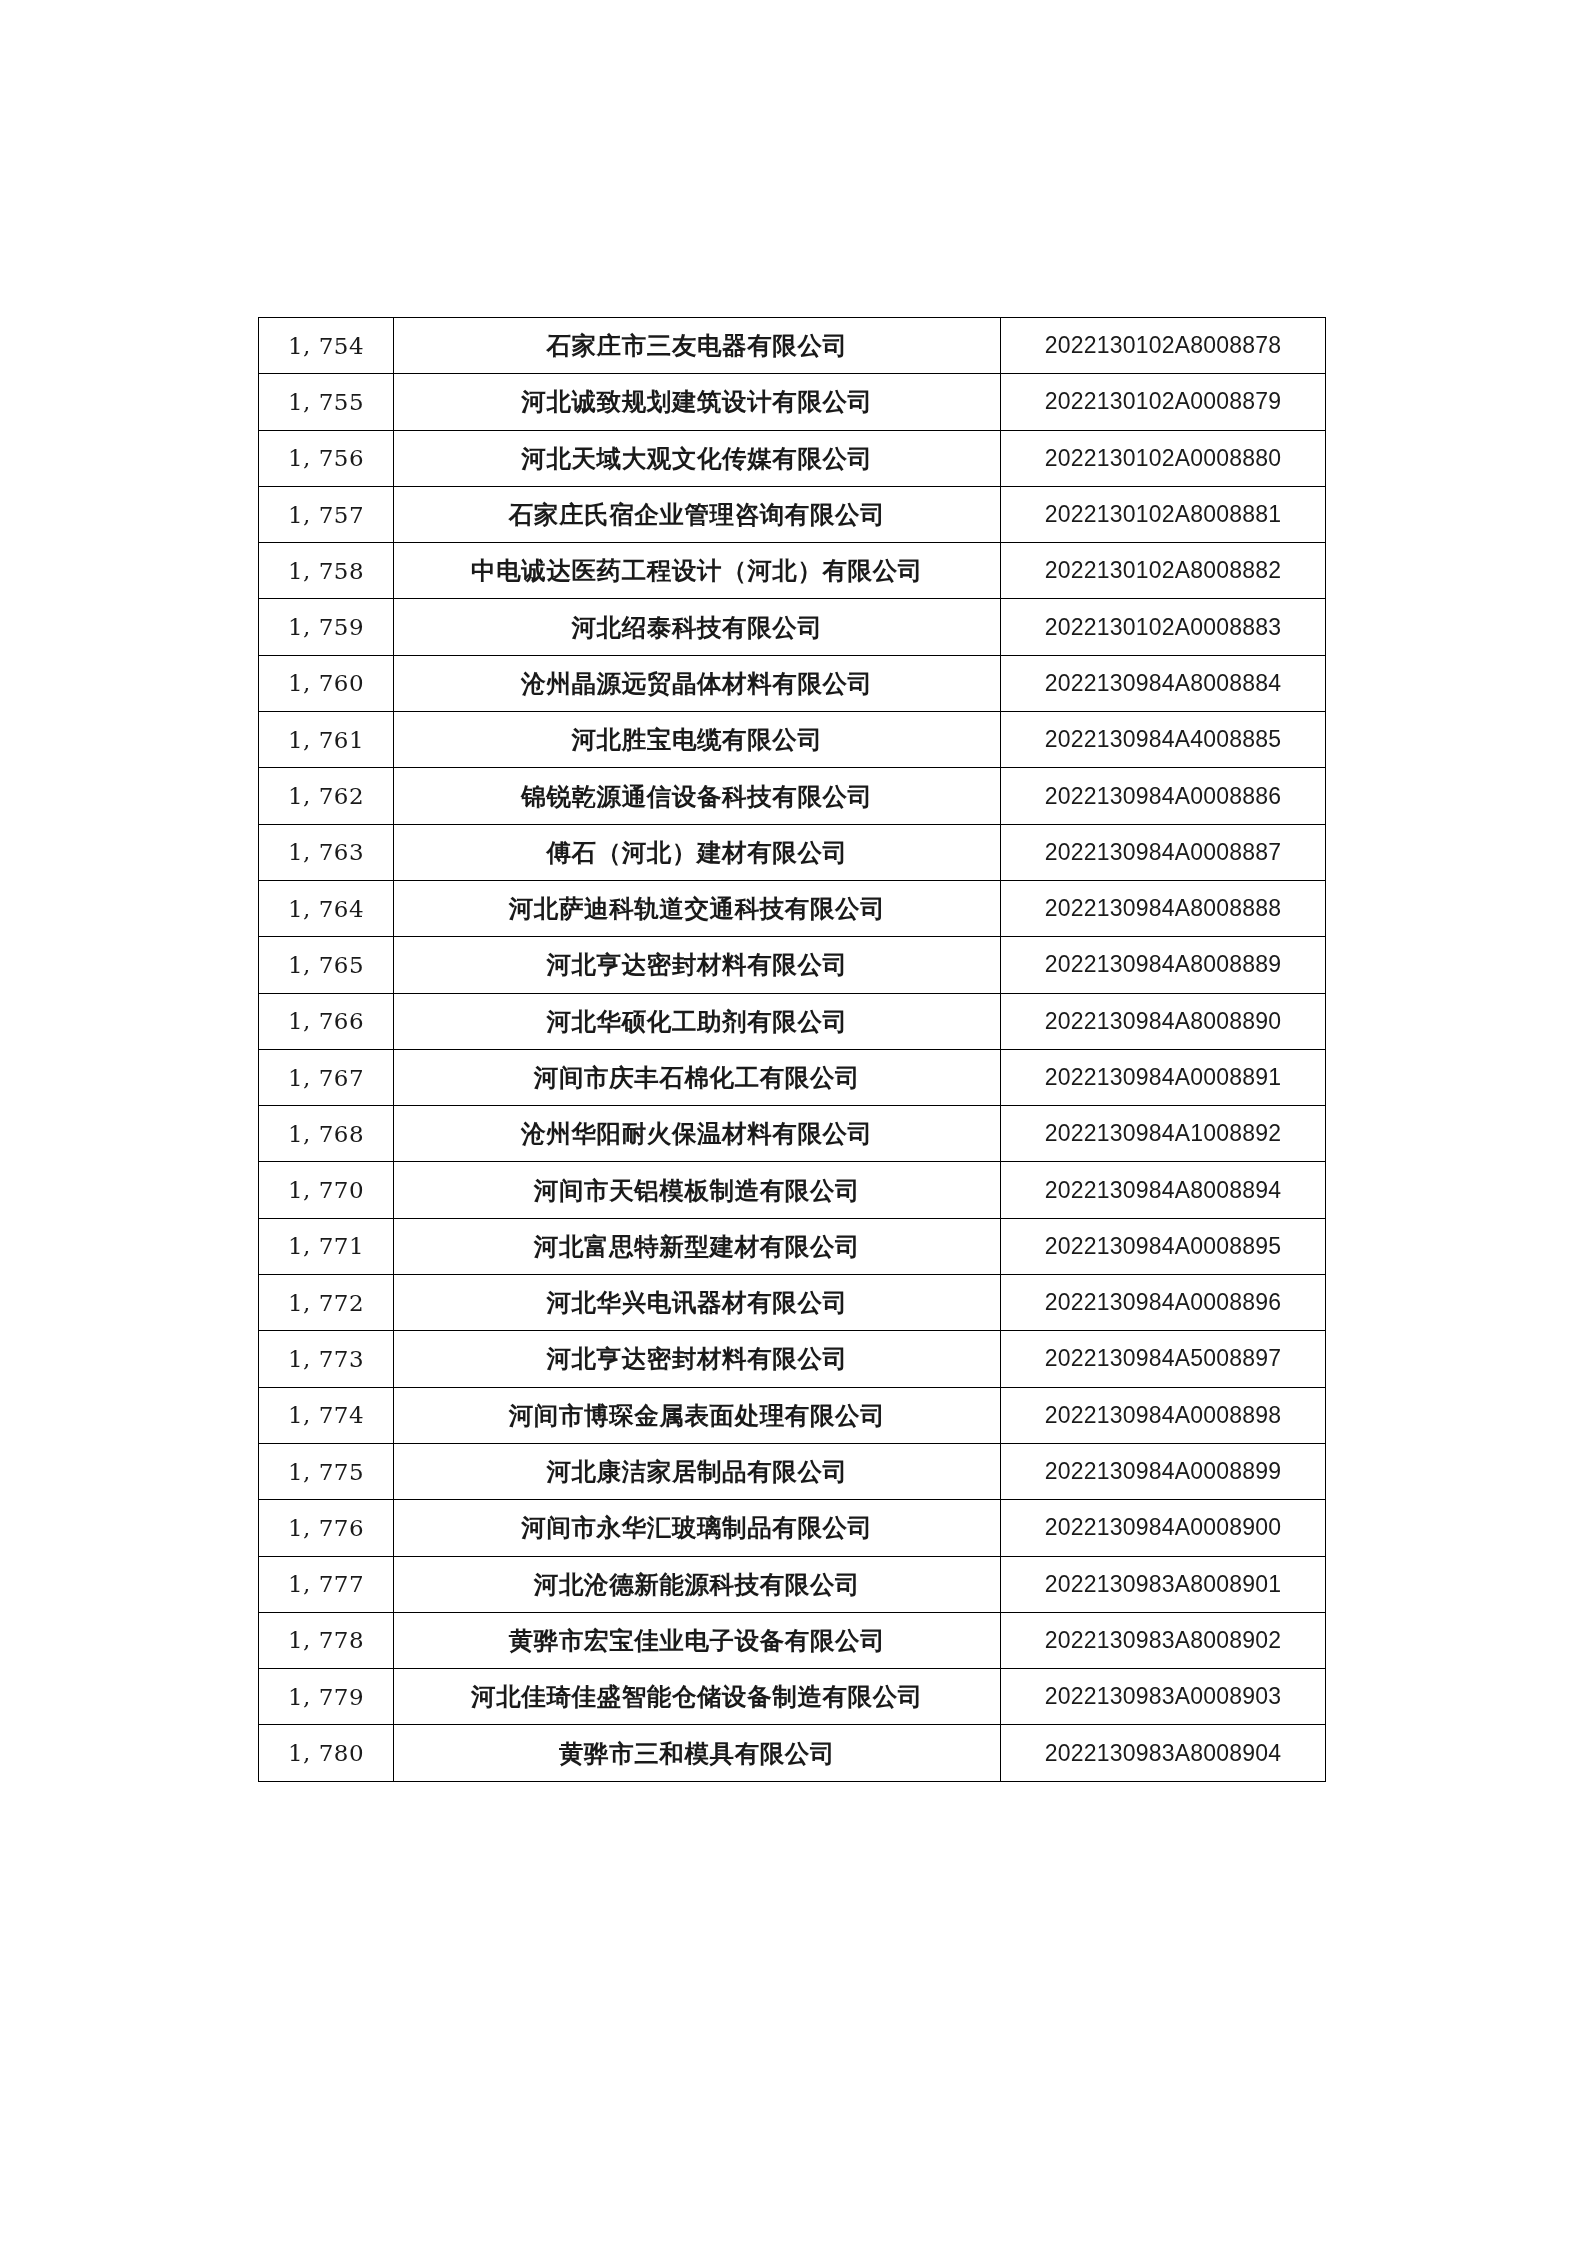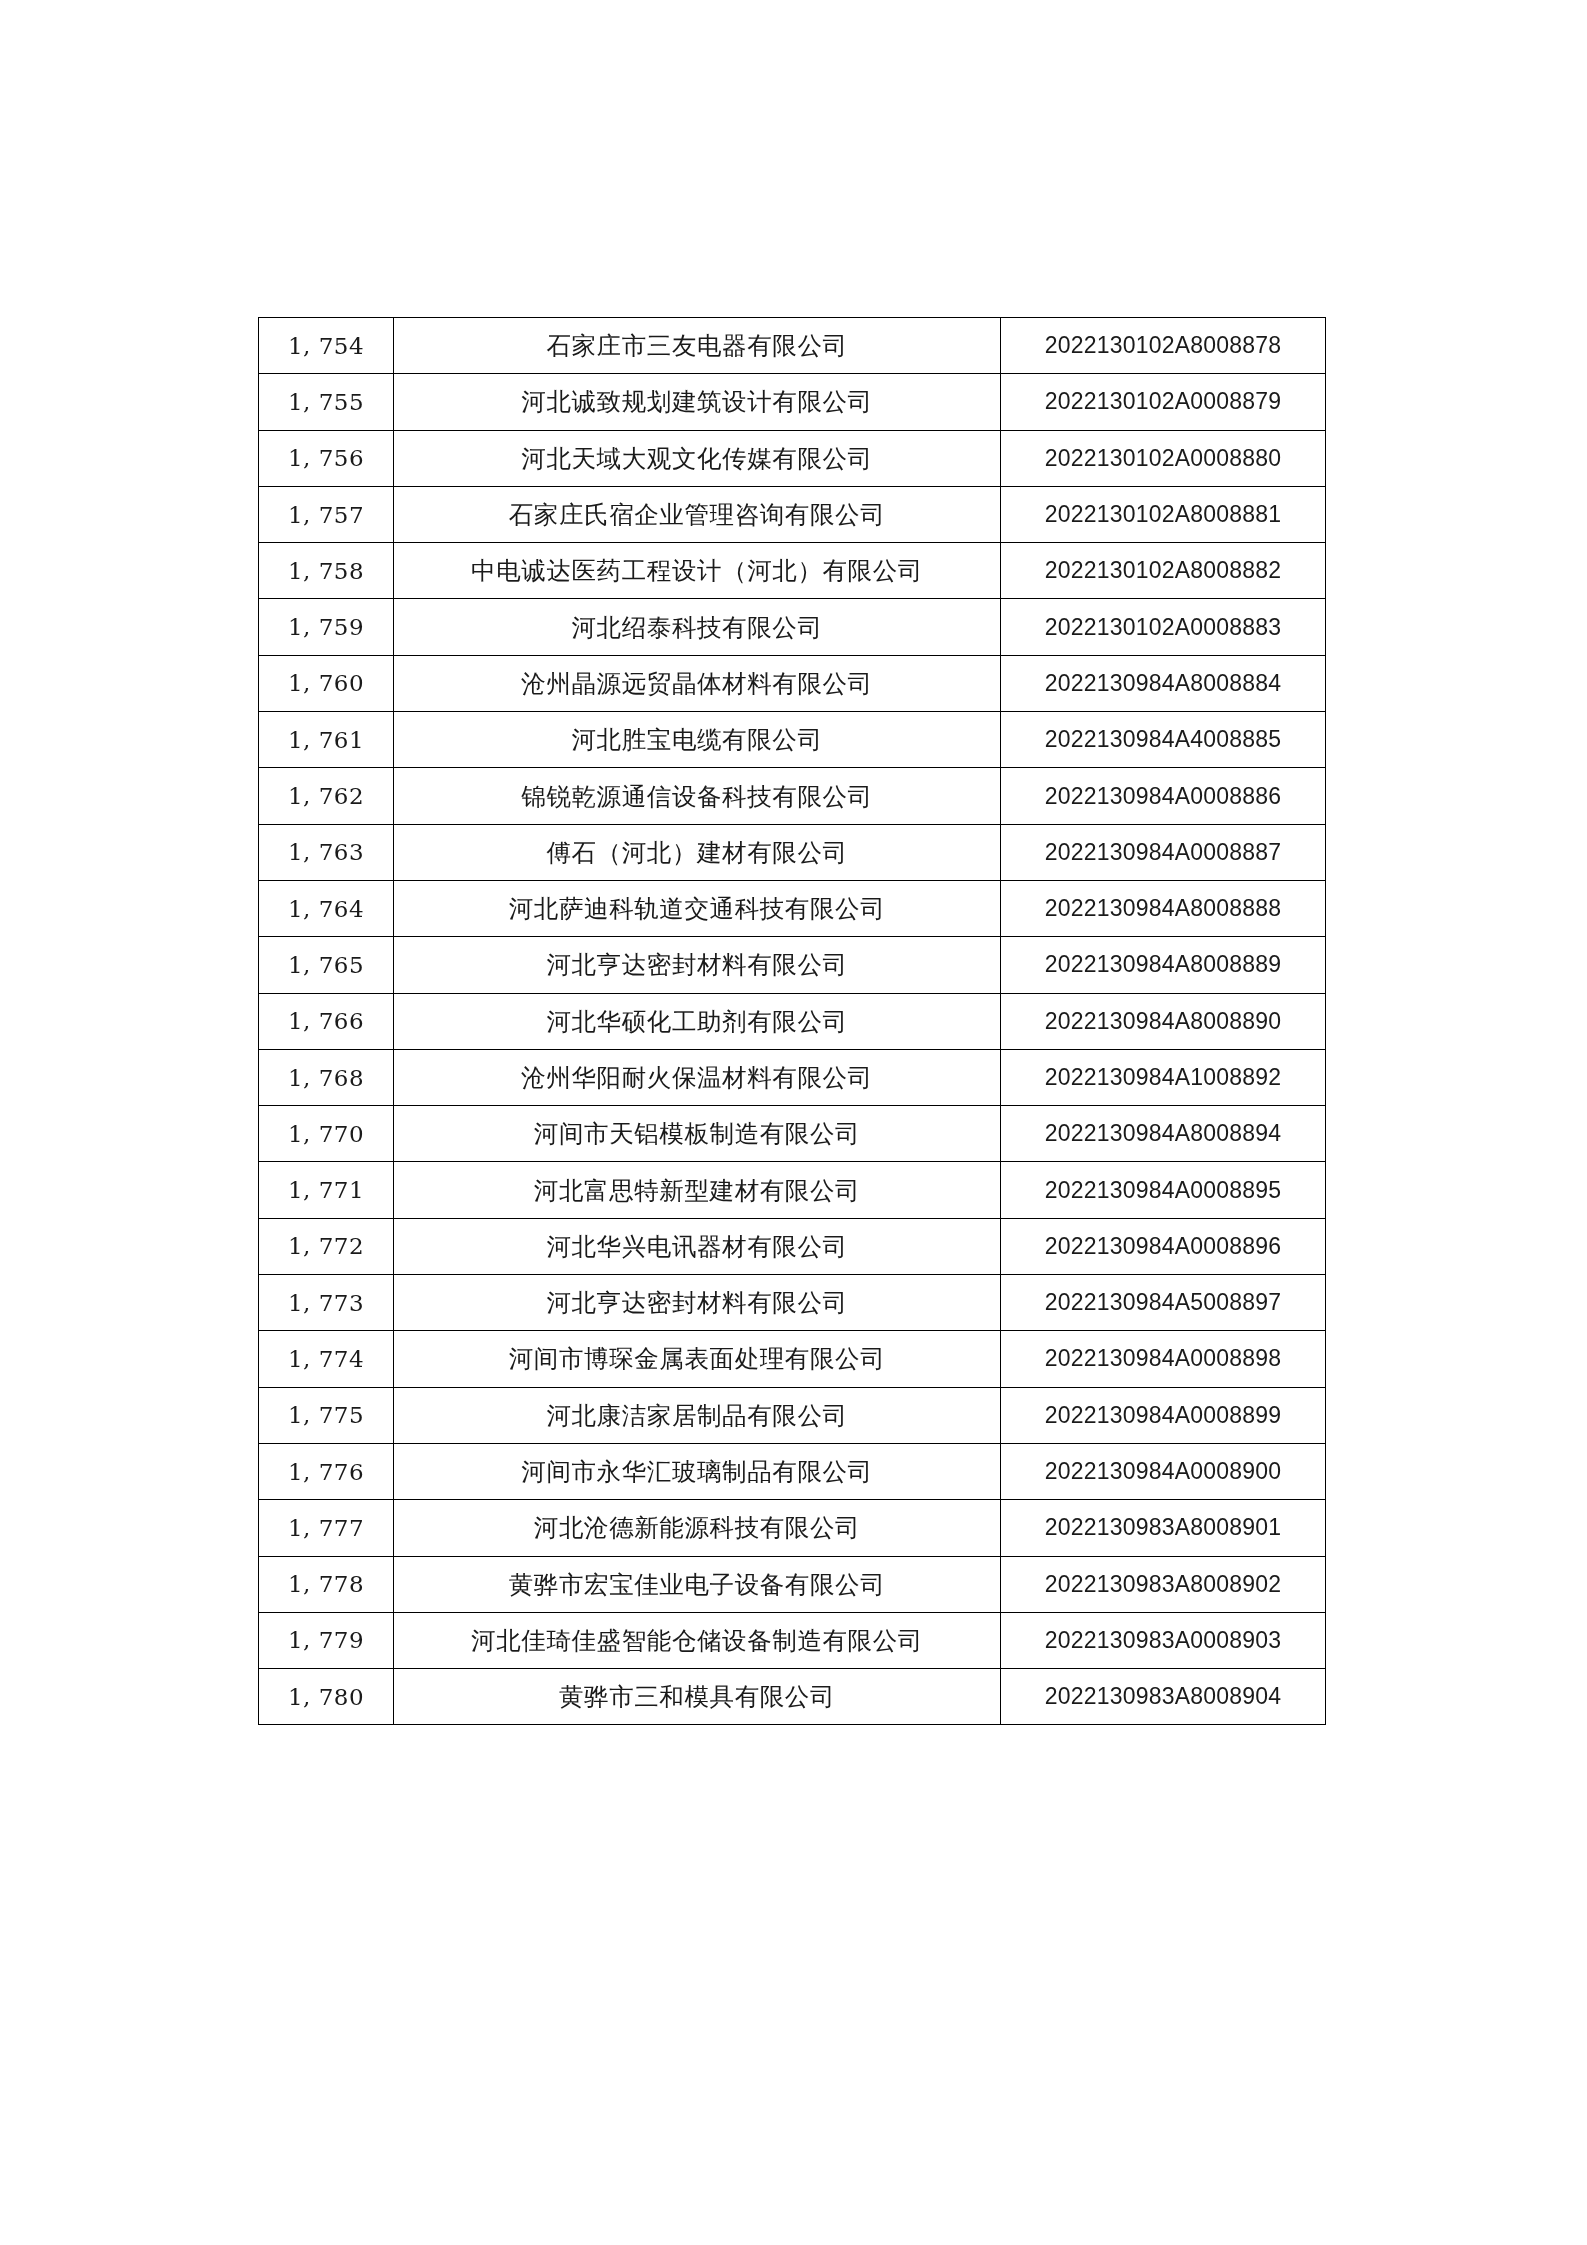--- a/index.html
+++ b/index.html
@@ -59,20 +59,21 @@
   td.idx {
     font-family: "DejaVu Serif", "Liberation Serif", serif;
     font-size: 23px;
     letter-spacing: 0.5px;
   }
 
   td.name {
     font-family: "DejaVu Serif", "Liberation Serif", serif;
     font-size: 24.5px;
     letter-spacing: 0.6px;
+    font-weight: bold;
   }
 
   td.code {
     font-family: Liberation Sans, sans-serif;
     font-size: 23px;
     letter-spacing: 0.2px;
   }
 </style>
 </head>
 <body>
@@ -145,20 +146,25 @@
             <td class="idx">1, 765</td>
             <td class="name">河北亨达密封材料有限公司</td>
             <td class="code">2022130984A8008889</td>
           </tr>
           <tr>
             <td class="idx">1, 766</td>
             <td class="name">河北华硕化工助剂有限公司</td>
             <td class="code">2022130984A8008890</td>
           </tr>
           <tr>
+            <td class="idx">1, 767</td>
+            <td class="name">河间市庆丰石棉化工有限公司</td>
+            <td class="code">2022130984A0008891</td>
+          </tr>
+          <tr>
             <td class="idx">1, 768</td>
             <td class="name">沧州华阳耐火保温材料有限公司</td>
             <td class="code">2022130984A1008892</td>
           </tr>
           <tr>
             <td class="idx">1, 770</td>
             <td class="name">河间市天铝模板制造有限公司</td>
             <td class="code">2022130984A8008894</td>
           </tr>
           <tr>

